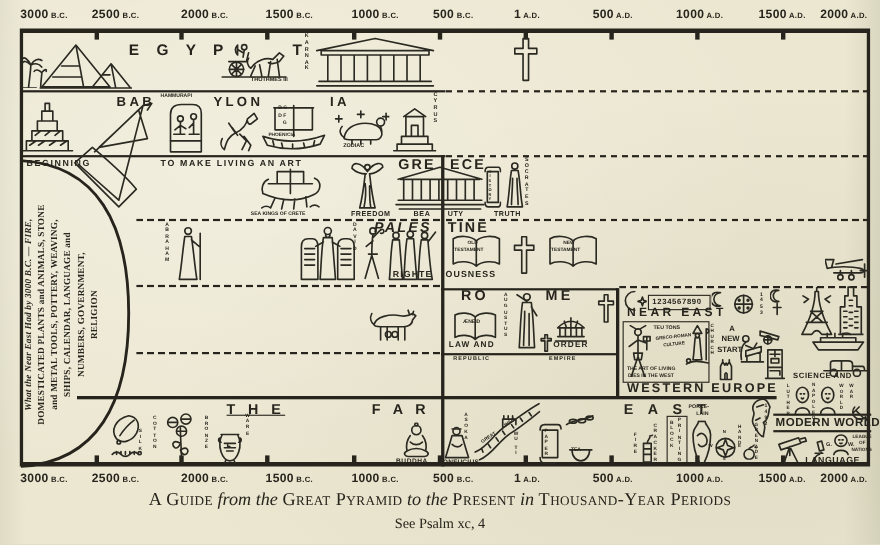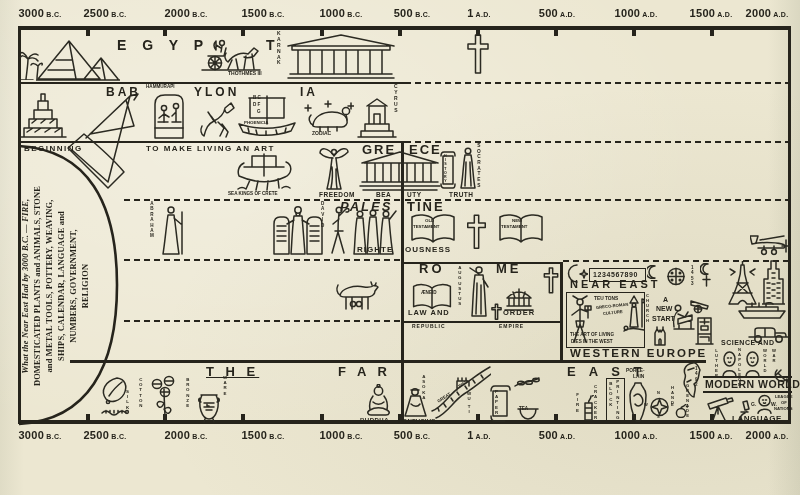--- a/index.html
+++ b/index.html
@@ -897,13 +897,15 @@
             <path d="M10.5 5.5 L12.5 11 L18 13 L12.5 15 L10.5 20.5 L8.5 15 L3 13 L8.5 11 Z"></path>
           </g>
         </svg>
       </div>
       <div class="lb" style="font-size: 4px; left: 657px; top: 391px;">N</div>
       <div class="lb" style="font-size: 4px; left: 644px; top: 403px;">W</div>
       <div class="lb" style="font-size: 4px; left: 671px; top: 403px;">E</div>
       <div class="lb" style="font-size: 4px; left: 657px; top: 415px;">S</div>
     </div>
 
+  <div class="caption" id="caption"><span class="sc">A Guide</span><span class="it"> from the </span><span class="sc">Great Pyramid</span><span class="it"> to the </span><span class="sc">Present</span><span class="it"> in </span><span class="sc">Thousand-Year Periods</span></div>
+  <div class="subcaption">See Psalm xc, 4</div>
 </div>
 
 </body></html>

